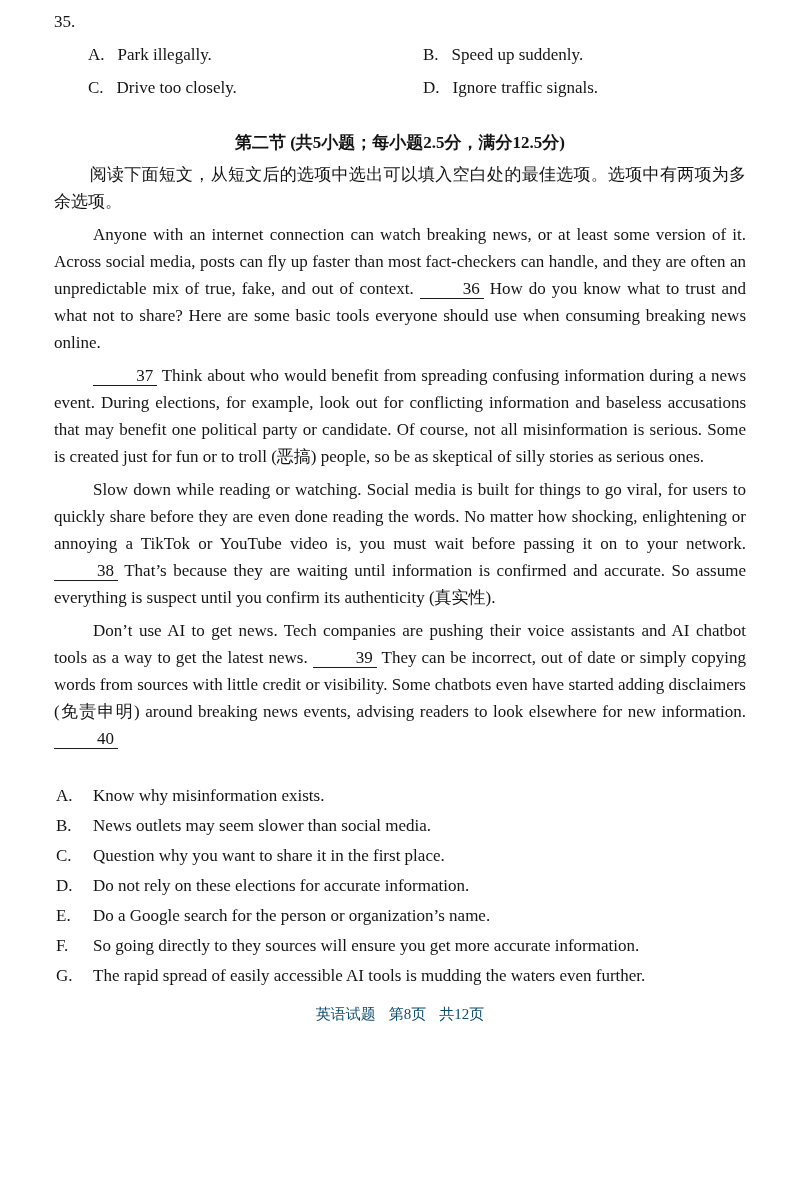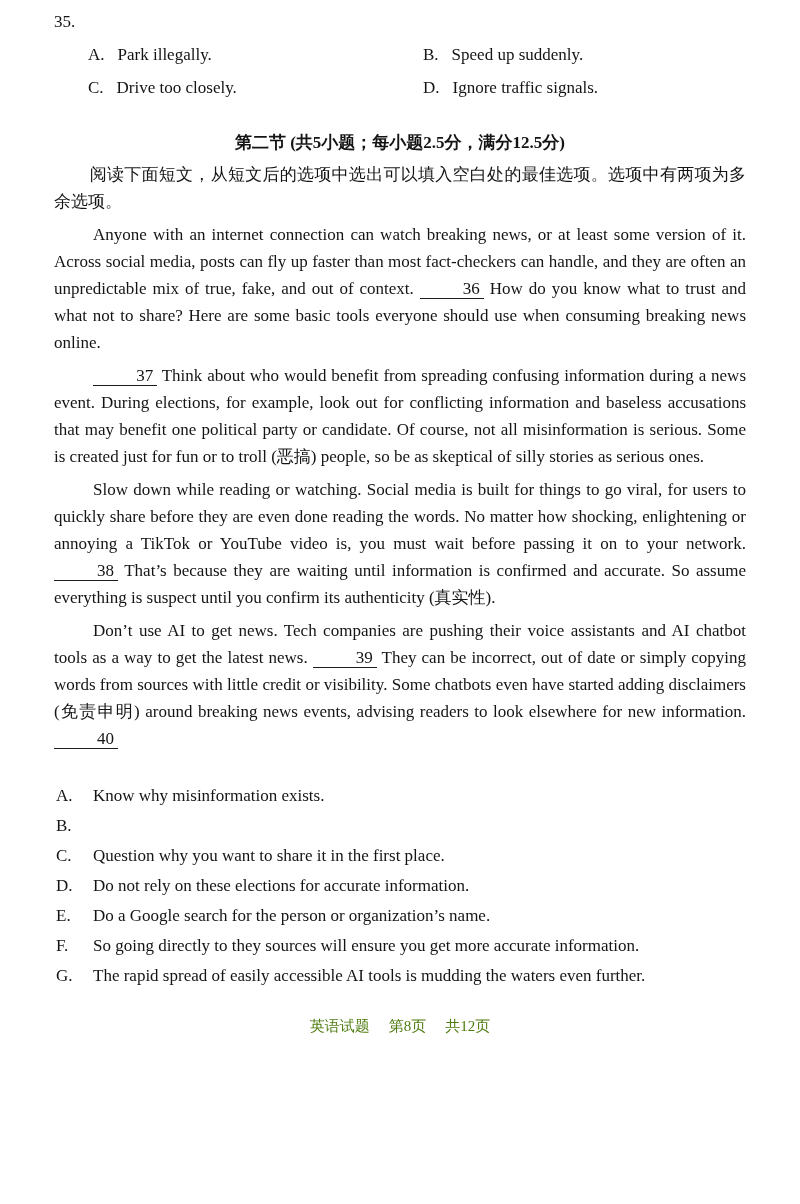--- a/index.html
+++ b/index.html
@@ -23,21 +23,21 @@
   .para{margin:6px 0 0 0;text-align:justify;text-indent:2.3em;}
   .blank{
     display:inline-block;min-width:64px;text-align:center;
     border-bottom:1.5px solid #1c1c1c;line-height:19px;
   }
 
   .answer-options{margin-top:30px;padding-left:2px;}
   .ans-opt{display:flex;gap:15px;margin-bottom:3px;}
   .ans-opt .label{flex:none;min-width:22px;}
 
-  .footer{margin-top:24px;display:flex;justify-content:center;gap:19px;font-size:15px;color:#4d7c0f;}
+  .footer{margin-top:12px;display:flex;justify-content:center;gap:13px;font-size:15px;color:#0c4a6e;}
 </style>
 </head>
 <body>
 
 <div class="page">
 
   <div class="q35">
     <span class="qnum">35.</span>
   </div>
 
@@ -70,20 +70,21 @@
     <p class="para">Don’t use AI to get news. Tech companies are pushing their voice assistants and AI chatbot tools as a way to get the latest news. <span class="blank">39</span> They can be incorrect, out of date or simply copying words from sources with little credit or visibility. Some chatbots even have started adding disclaimers (免责申明) around breaking news events, advising readers to look elsewhere for new information. <span class="blank">40</span></p>
   </div>
 
   <div class="answer-options">
     <div class="ans-opt">
       <span class="label">A.</span>
       <span>Know why misinformation exists.</span>
     </div>
     <div class="ans-opt">
       <span class="label">B.</span>
+      <span>News outlets may seem slower than social media.</span>
     </div>
     <div class="ans-opt">
       <span class="label">C.</span>
       <span>Question why you want to share it in the first place.</span>
     </div>
     <div class="ans-opt">
       <span class="label">D.</span>
       <span>Do not rely on these elections for accurate information.</span>
     </div>
     <div class="ans-opt">

